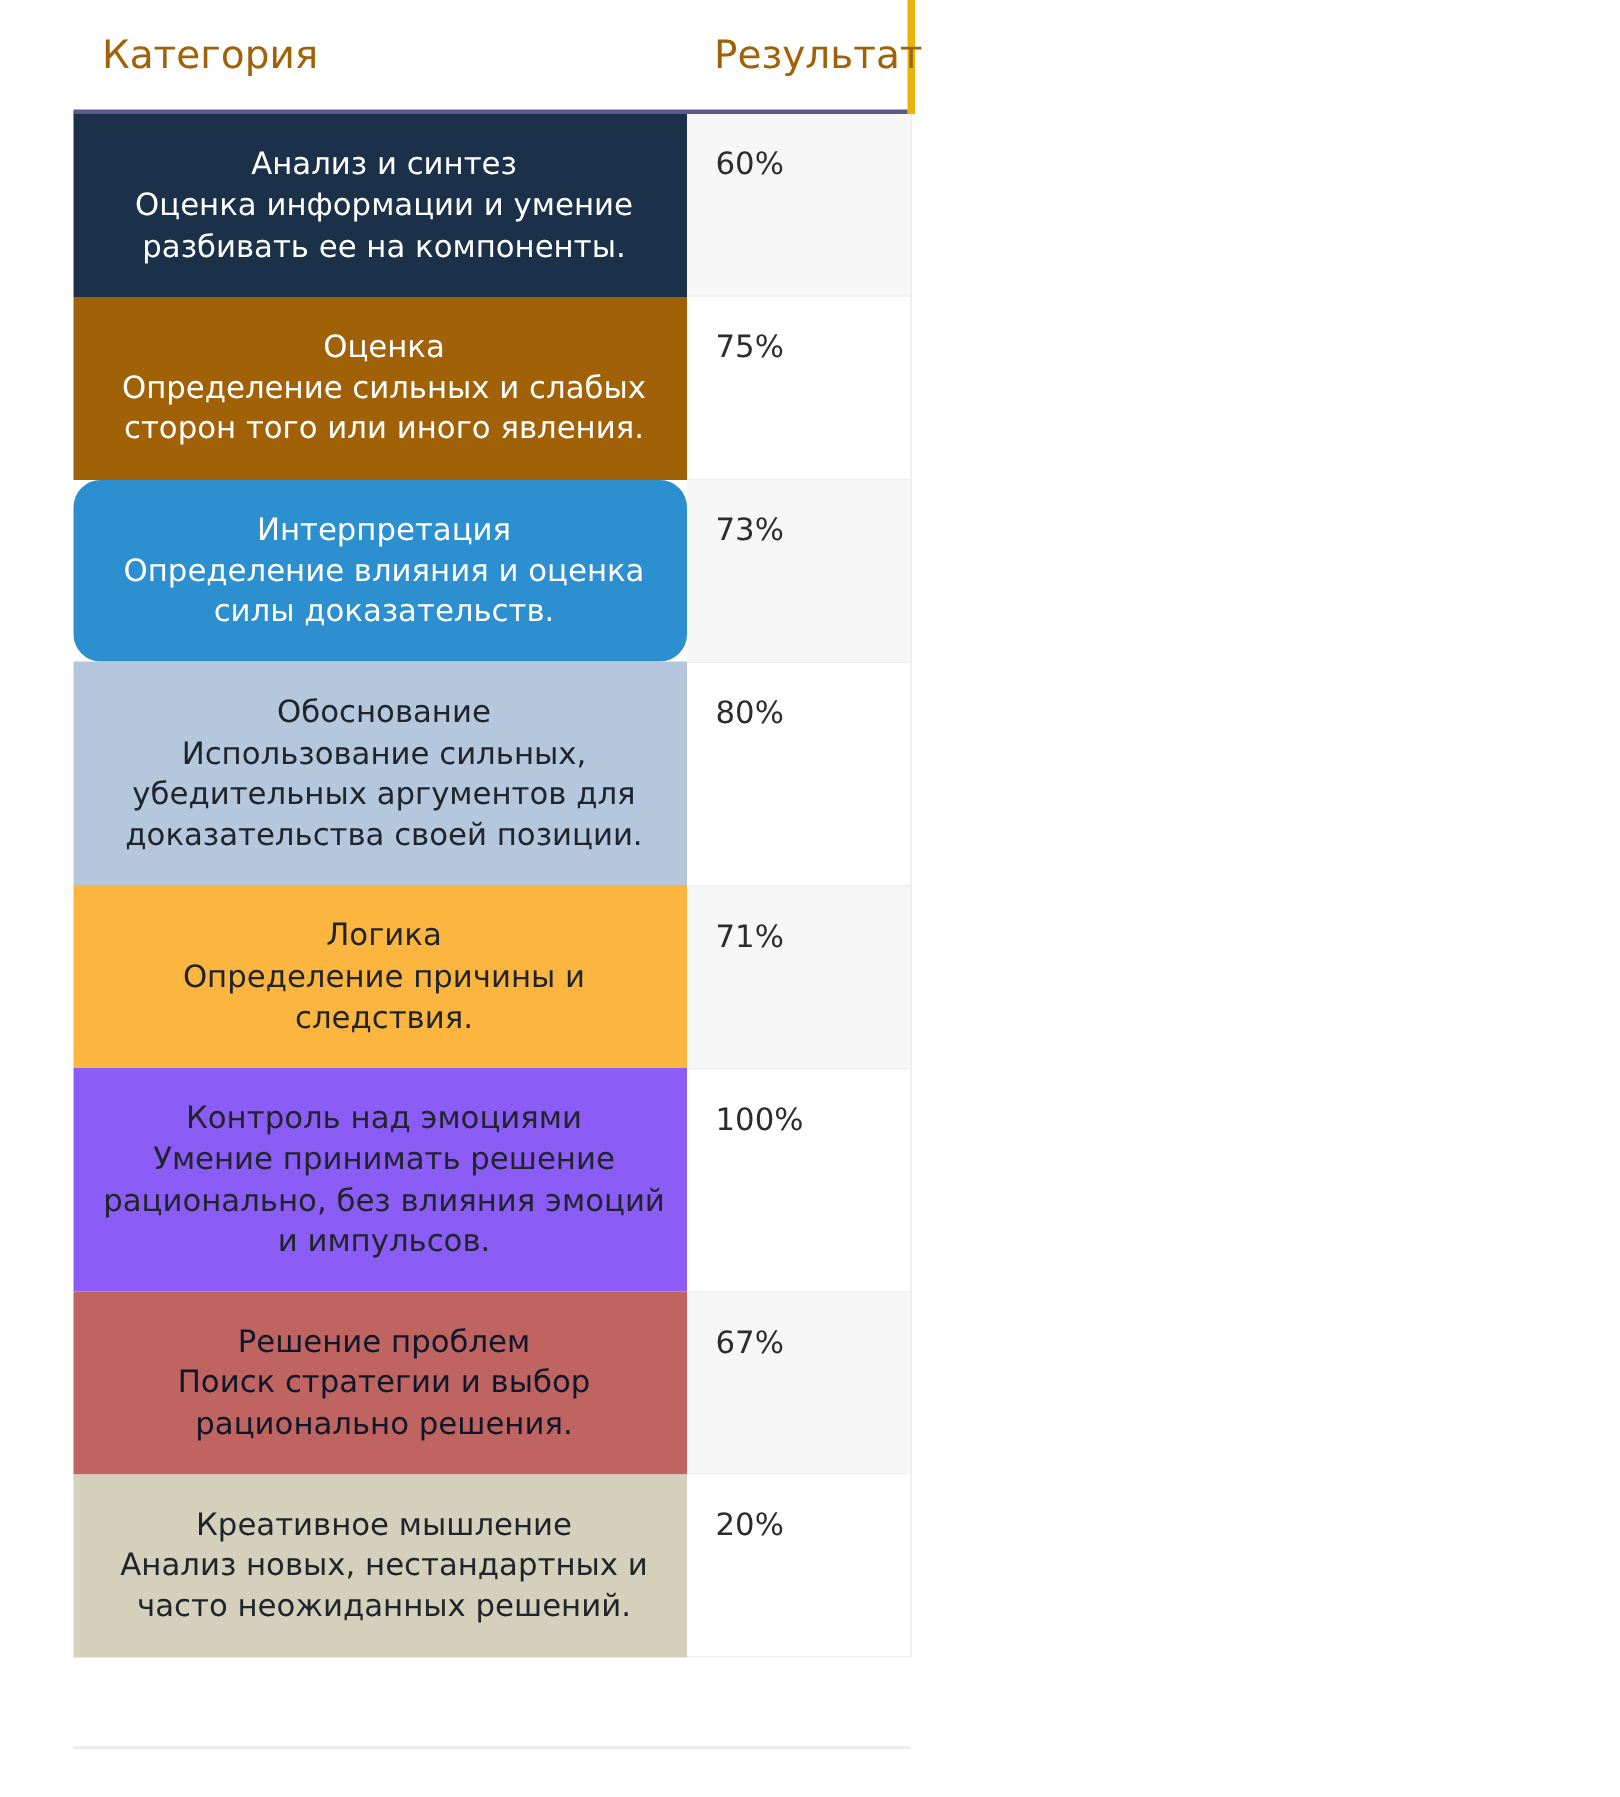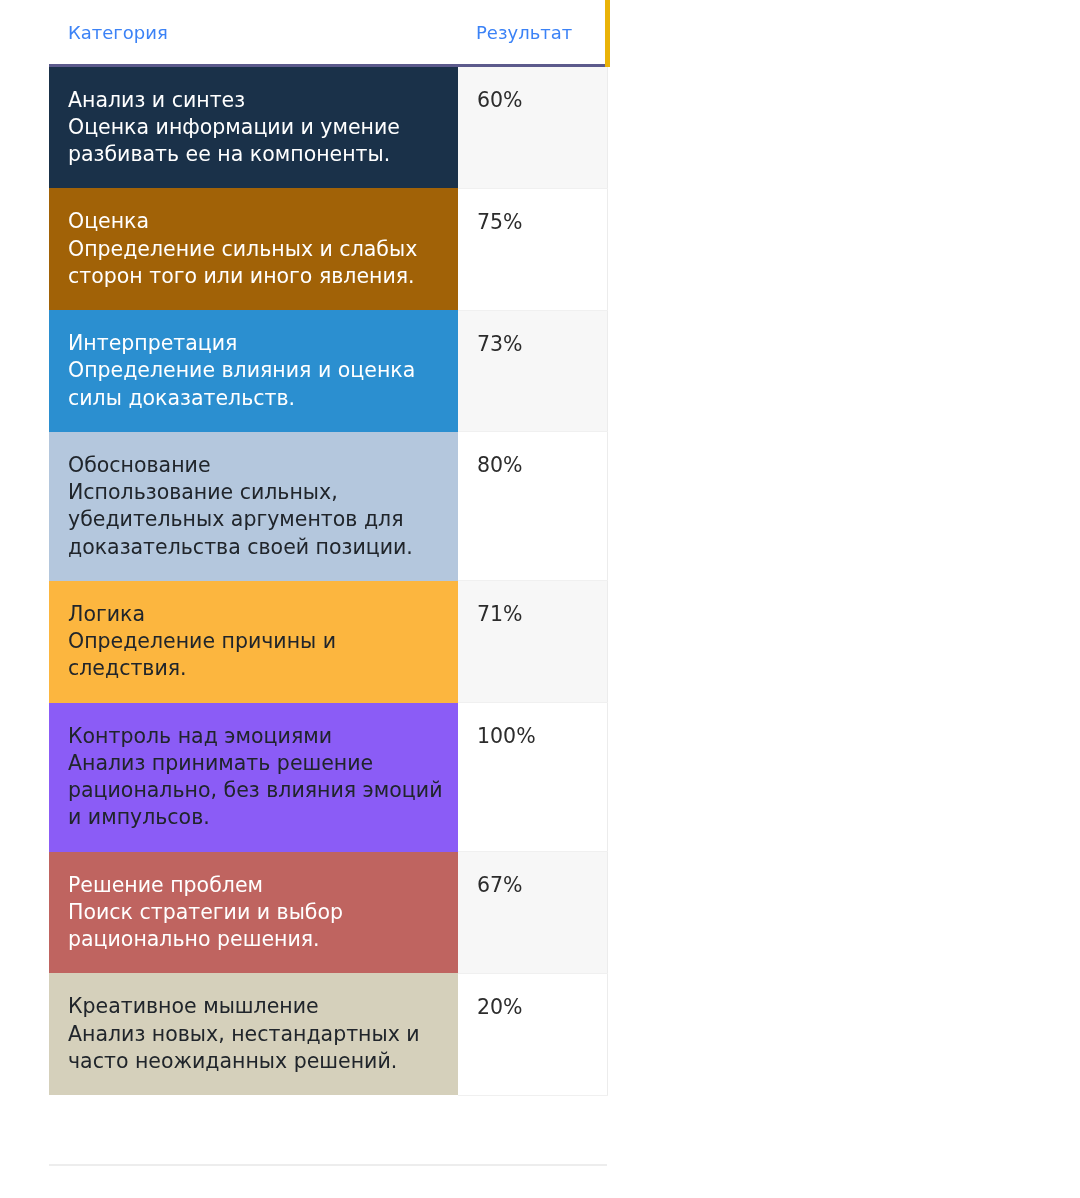--- a/index.html
+++ b/index.html
@@ -37,41 +37,42 @@
   .results-table col.col-category { width: 409px; }
   .results-table col.col-result   { width: 149px; }
 
   
   .results-table thead th {
     background: #ffffff;
     border-bottom: 3px solid #5c5a8c;
     padding: 22px 0 20px 0;
     text-align: left;
     font-weight: normal;
-    font-size: 18px;
+    font-size: 26px;
     line-height: 1.2;
-    color: #3b82f6;
+    color: #a16207;
     vertical-align: bottom;
     height: 59px;
     box-sizing: border-box;
   }
   .results-table thead th.th-category { padding-left: 19px; }
   .results-table thead th.th-result   { padding-left: 18px; border-right: 5px solid #eab308; }
 
   
   .results-table tbody td {
     vertical-align: top;
     font-size: 20.5px;
     line-height: 1.33;
     padding: 20px 14px 20px 19px;
     box-sizing: border-box;
   }
 
   .cell-category {
     color: #ffffff;
+    text-align: center;
   }
   .cell-category.dark-text { color: #20252b; }
 
   .cat-title { display: block; }
   .cat-desc  { display: block; }
 
   .cell-result {
     background: #ffffff;
     color: #2c2c2c;
     padding-left: 18px;
@@ -115,21 +116,21 @@
           <td class="cell-result">60%</td>
         </tr>
         <tr>
           <td class="cell-category" style="background: #a16207; color: rgb(255, 255, 255);">
             <span class="cat-title">Оценка</span>
             <span class="cat-desc">Определение сильных и слабых сторон того или иного явления.</span>
           </td>
           <td class="cell-result">75%</td>
         </tr>
         <tr class="stripe">
-          <td class="cell-category" style="background: rgb(43, 143, 208); color: rgb(255, 255, 255);">
+          <td class="cell-category" style="background: rgb(43, 143, 208); color: rgb(255, 255, 255); border-radius: 18px;">
             <span class="cat-title">Интерпретация</span>
             <span class="cat-desc">Определение влияния и оценка силы доказательств.</span>
           </td>
           <td class="cell-result">73%</td>
         </tr>
         <tr>
           <td class="cell-category dark-text" style="background: rgb(180, 199, 221); color: rgb(32, 37, 43);">
             <span class="cat-title">Обоснование</span>
             <span class="cat-desc">Использование сильных, убедительных аргументов для доказательства своей позиции.</span>
           </td>
@@ -138,26 +139,26 @@
         <tr class="stripe">
           <td class="cell-category dark-text" style="background: rgb(252, 182, 63); color: rgb(32, 37, 43);">
             <span class="cat-title">Логика</span>
             <span class="cat-desc">Определение причины и следствия.</span>
           </td>
           <td class="cell-result">71%</td>
         </tr>
         <tr>
           <td class="cell-category dark-text" style="background: #8b5cf6; color: rgb(32, 37, 43);">
             <span class="cat-title">Контроль над эмоциями</span>
-            <span class="cat-desc">Анализ принимать решение рационально, без влияния эмоций и импульсов.</span>
+            <span class="cat-desc">Умение принимать решение рационально, без влияния эмоций и импульсов.</span>
           </td>
           <td class="cell-result">100%</td>
         </tr>
         <tr class="stripe">
-          <td class="cell-category" style="background: rgb(191, 100, 96); color: #ffffff; margin-left: 24px;">
+          <td class="cell-category" style="background: rgb(191, 100, 96); color: #0f172a; margin-left: 24px;">
             <span class="cat-title">Решение проблем</span>
             <span class="cat-desc">Поиск стратегии и выбор рационально решения.</span>
           </td>
           <td class="cell-result">67%</td>
         </tr>
         <tr>
           <td class="cell-category dark-text" style="background: rgb(213, 208, 187); color: rgb(32, 37, 43);">
             <span class="cat-title">Креативное мышление</span>
             <span class="cat-desc">Анализ новых, нестандартных и часто неожиданных решений.</span>
           </td>

